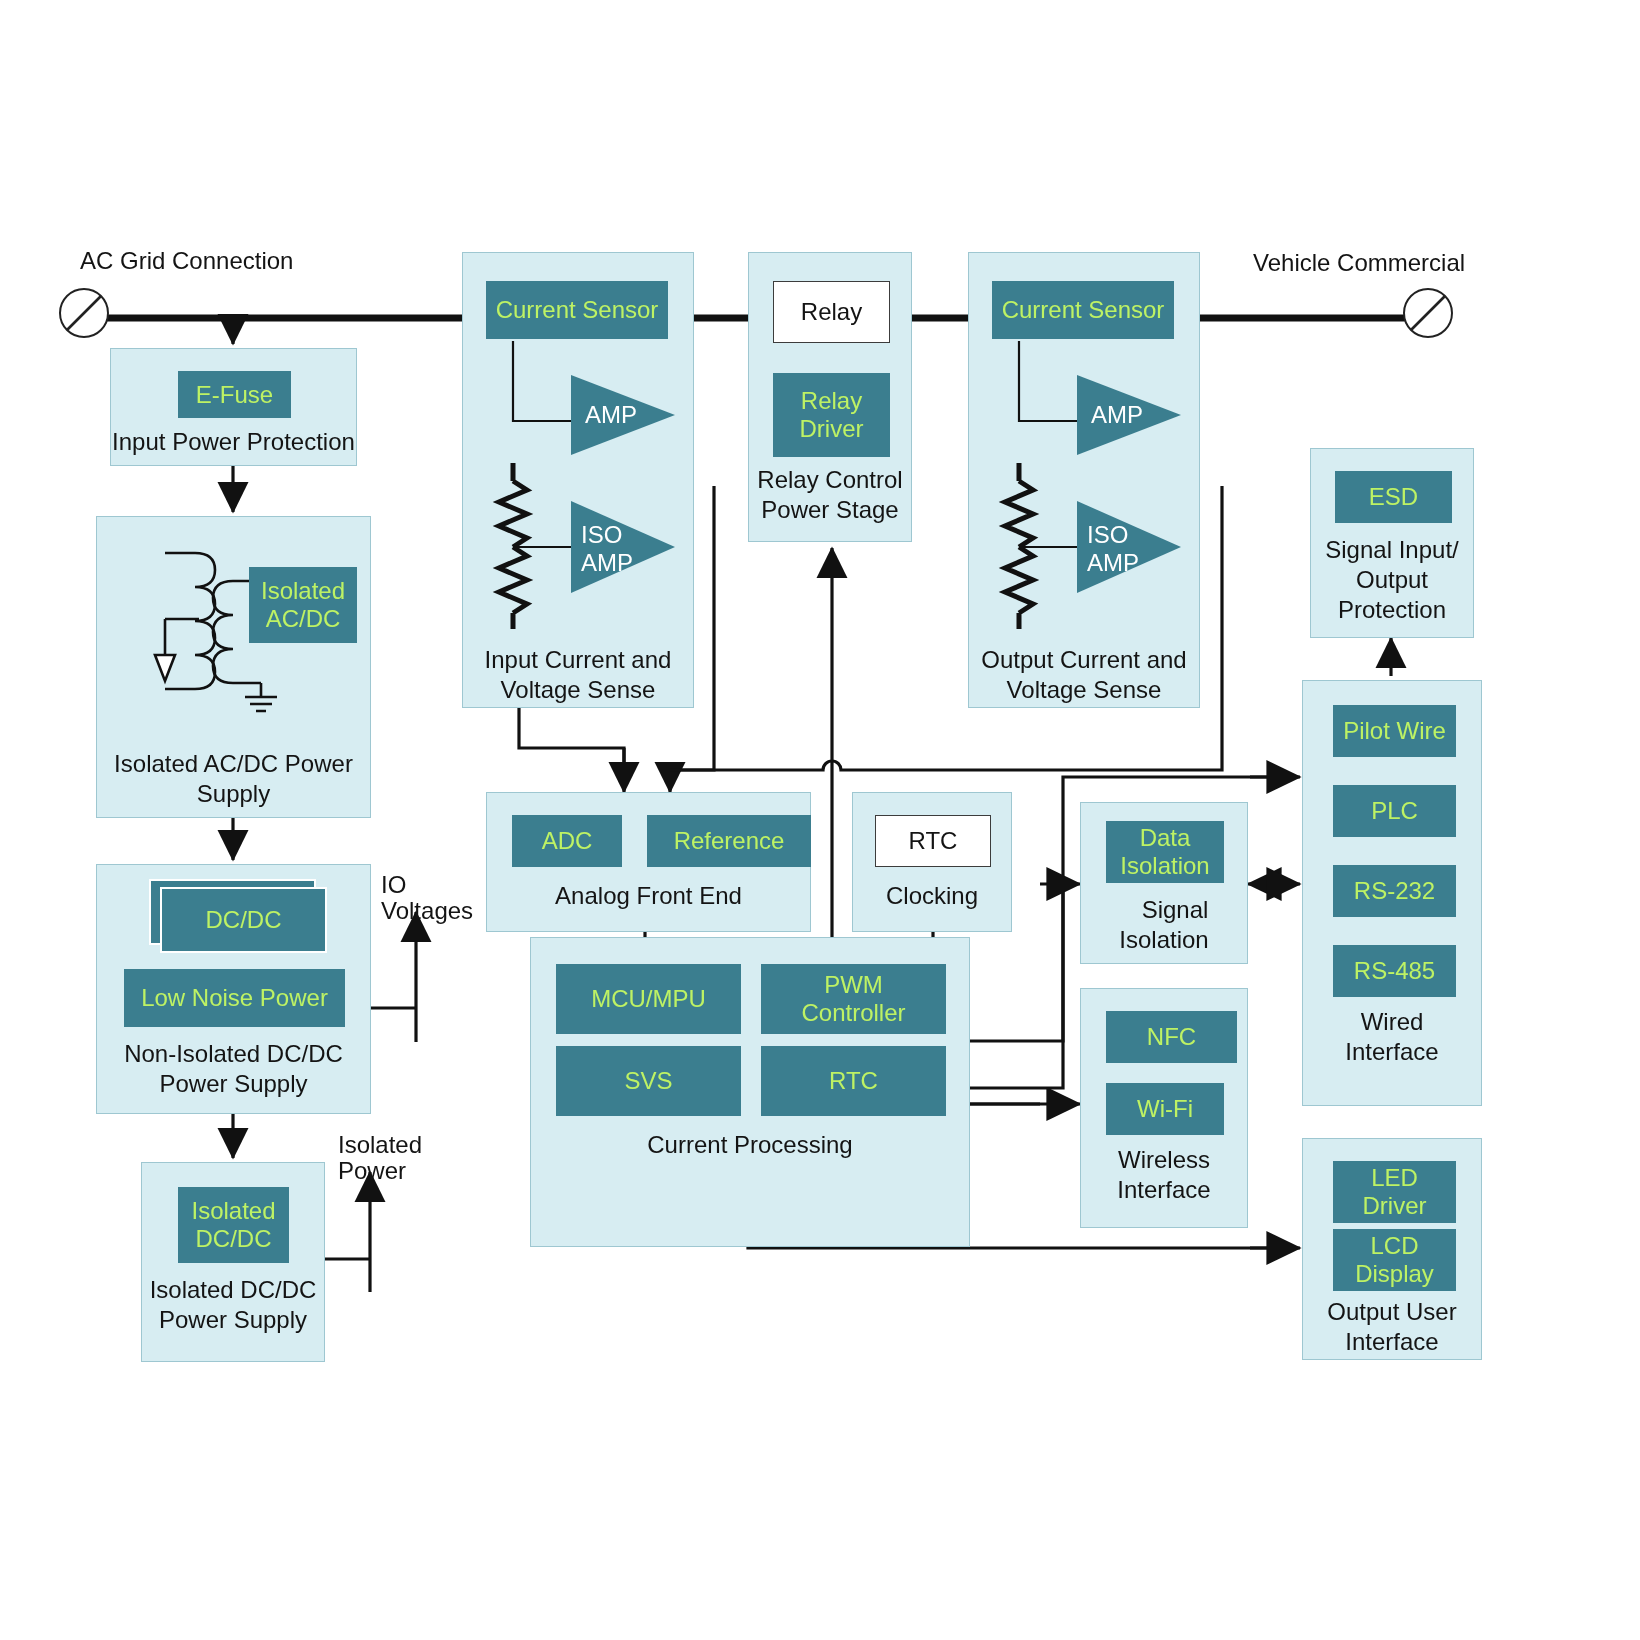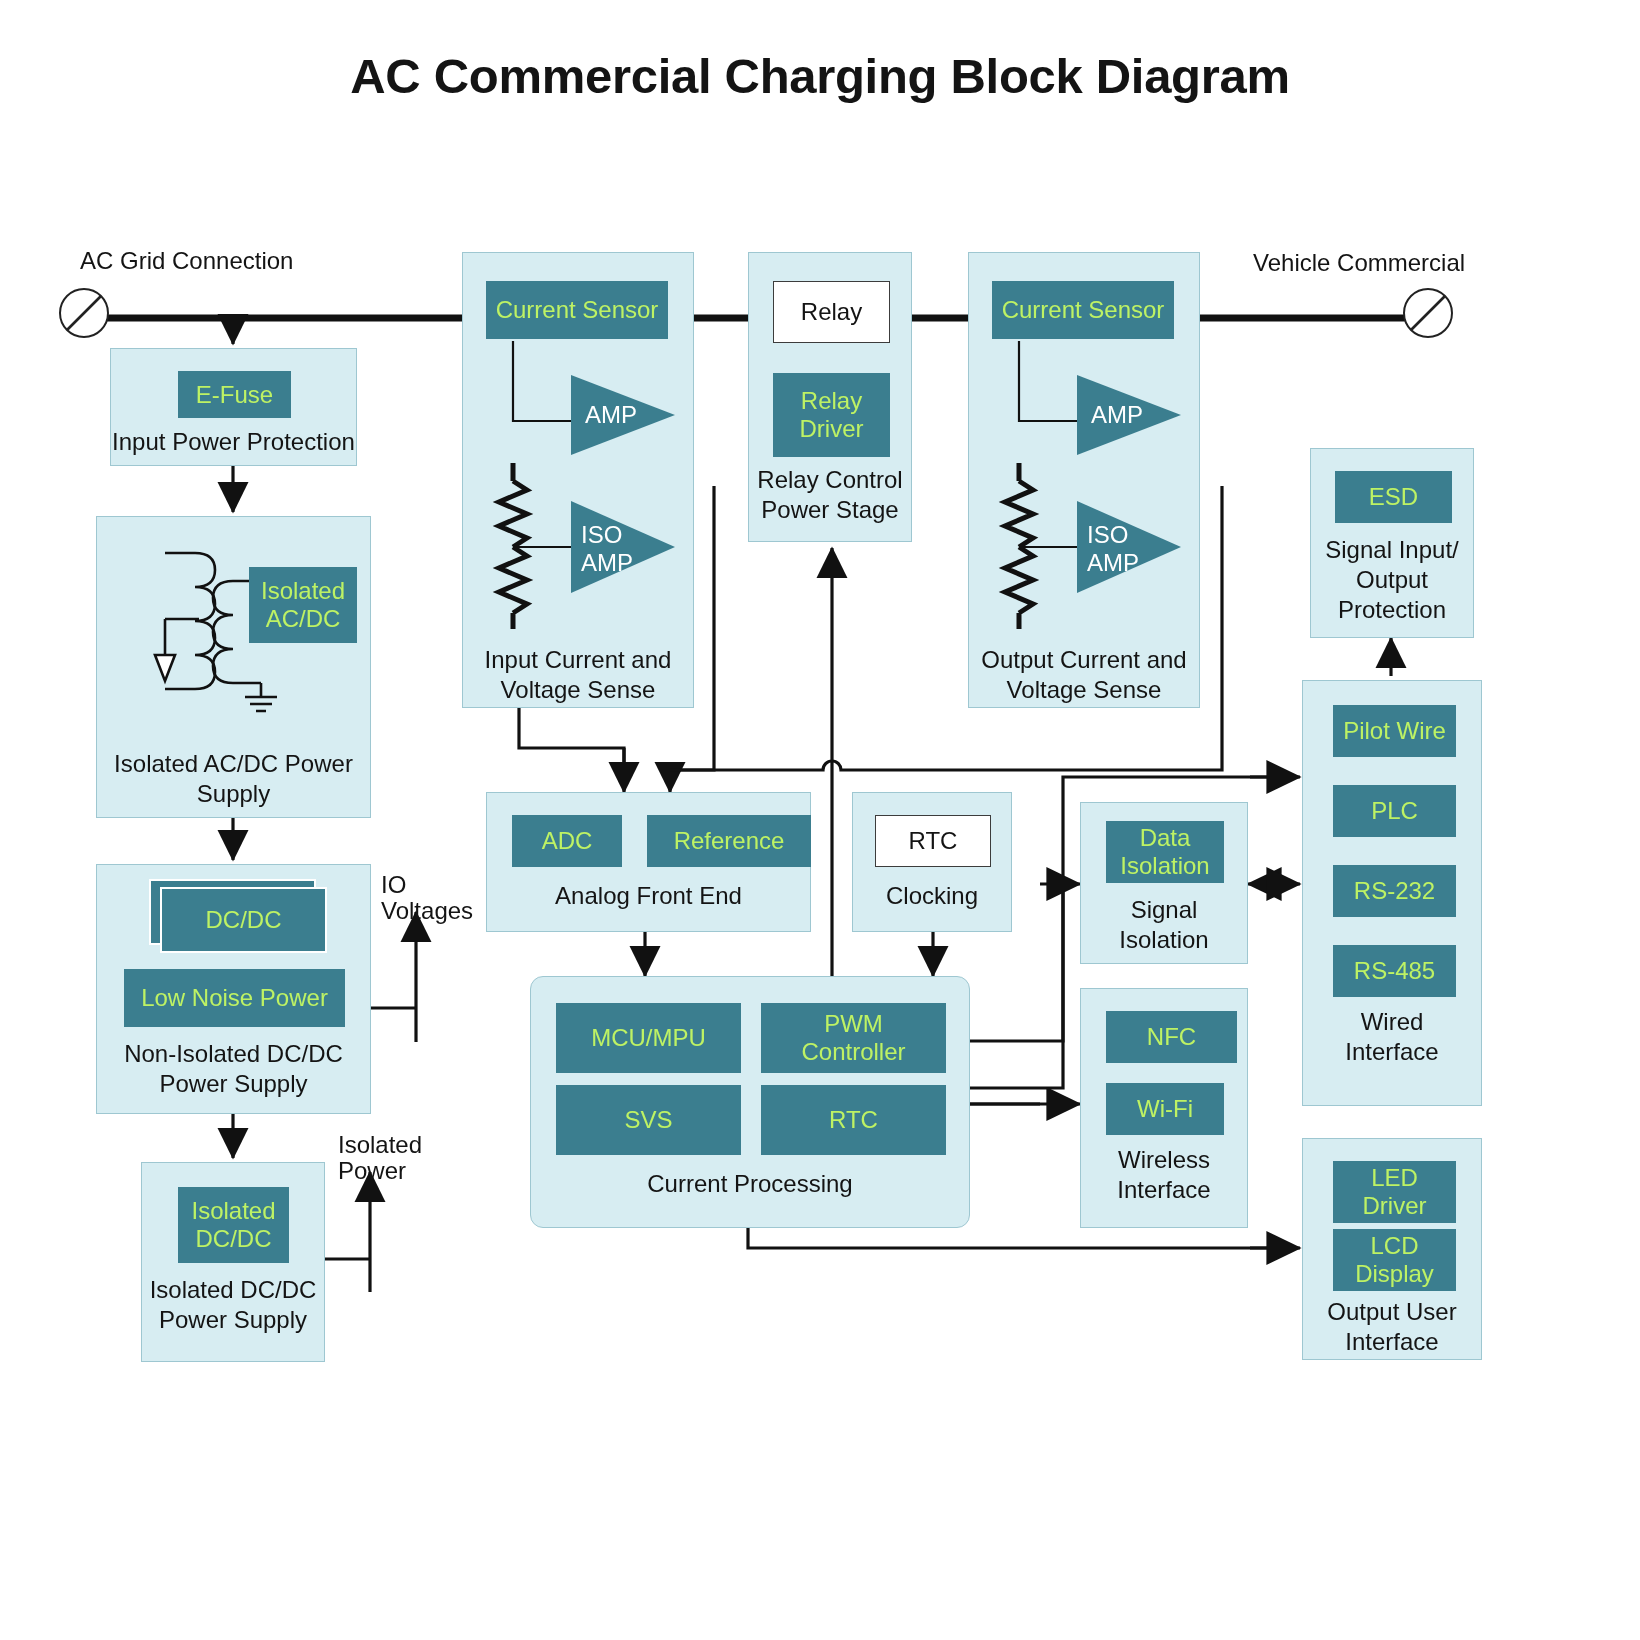--- a/index.html
+++ b/index.html
@@ -20,21 +20,20 @@
   .lbl{position:absolute;font-size:24px;line-height:30px;color:#141414;}
   svg.wires{position:absolute;left:0;top:0;width:1640px;height:1640px;overflow:visible;}
   svg.deco{position:absolute;overflow:visible;}
   .amp{position:absolute;}
 </style>
 </head>
 <body>
 
 <div id="stage">
 
-  <div class="title">AC Commercial Charging Block Diagram</div>
 
   <svg class="wires" viewBox="0 0 1640 1640">
     <defs>
       <marker id="ah" markerWidth="11" markerHeight="11" refX="9.5" refY="5.5" orient="auto">
         <path d="M0,0.6 L10,5.5 L0,10.4 z" fill="#111111"></path>
       </marker>
       <marker id="ahs" markerWidth="9" markerHeight="9" refX="7.8" refY="4.5" orient="auto">
         <path d="M0,0.5 L8.2,4.5 L0,8.5 z" fill="#111111"></path>
       </marker>
       <marker id="ahb" markerWidth="12" markerHeight="12" refX="10.5" refY="6" orient="auto">
@@ -221,37 +220,37 @@
     <div class="chip" style="left:25px;top:22px;width:110px;height:52px;">ADC</div>
     <div class="chip" style="left:160px;top:22px;width:164px;height:52px;">Reference</div>
     <div class="cap" style="top:88px;">Analog Front End</div>
   </div>
 
   <div class="grp" style="left:852px;top:792px;width:160px;height:140px;">
     <div class="chip white" style="left:22px;top:22px;width:116px;height:52px;">RTC</div>
     <div class="cap" style="top:88px;">Clocking</div>
   </div>
 
-  <div class="grp" style="left:530px;top:976px;width:440px;height:252px;border-radius:13px;">
+  <div class="grp" style="left:530px;top:937px;width:440px;height:310px;">
     <div class="chip" style="left:25px;top:26px;width:185px;height:70px;">MCU/MPU</div>
     <div class="chip" style="left:25px;top:108px;width:185px;height:70px;">SVS</div>
     <div class="chip" style="left:230px;top:26px;width:185px;height:70px;flex-direction:column;">
       <span>PWM</span>
       <span>Controller</span>
     </div>
     <div class="chip" style="left:230px;top:108px;width:185px;height:70px;">RTC</div>
     <div class="cap" style="top:192px;">Current Processing</div>
   </div>
 
   <div class="grp" style="left:1080px;top:802px;width:168px;height:162px;">
     <div class="chip" style="left:25px;top:18px;width:118px;height:62px;flex-direction:column;">
       <span>Data</span>
       <span>Isolation</span>
     </div>
-    <div class="cap" style="top:92px;">Signal</div>
+    <div class="cap" style="top:92px;padding-left:11px;">Signal</div>
     <div class="cap" style="top:122px;">Isolation</div>
   </div>
 
   <div class="grp" style="left:1080px;top:988px;width:168px;height:240px;">
     <div class="chip" style="left:25px;top:22px;width:131px;height:52px;">NFC</div>
     <div class="chip" style="left:25px;top:94px;width:118px;height:52px;">Wi-Fi</div>
     <div class="cap" style="top:156px;">Wireless</div>
     <div class="cap" style="top:186px;">Interface</div>
   </div>
 

